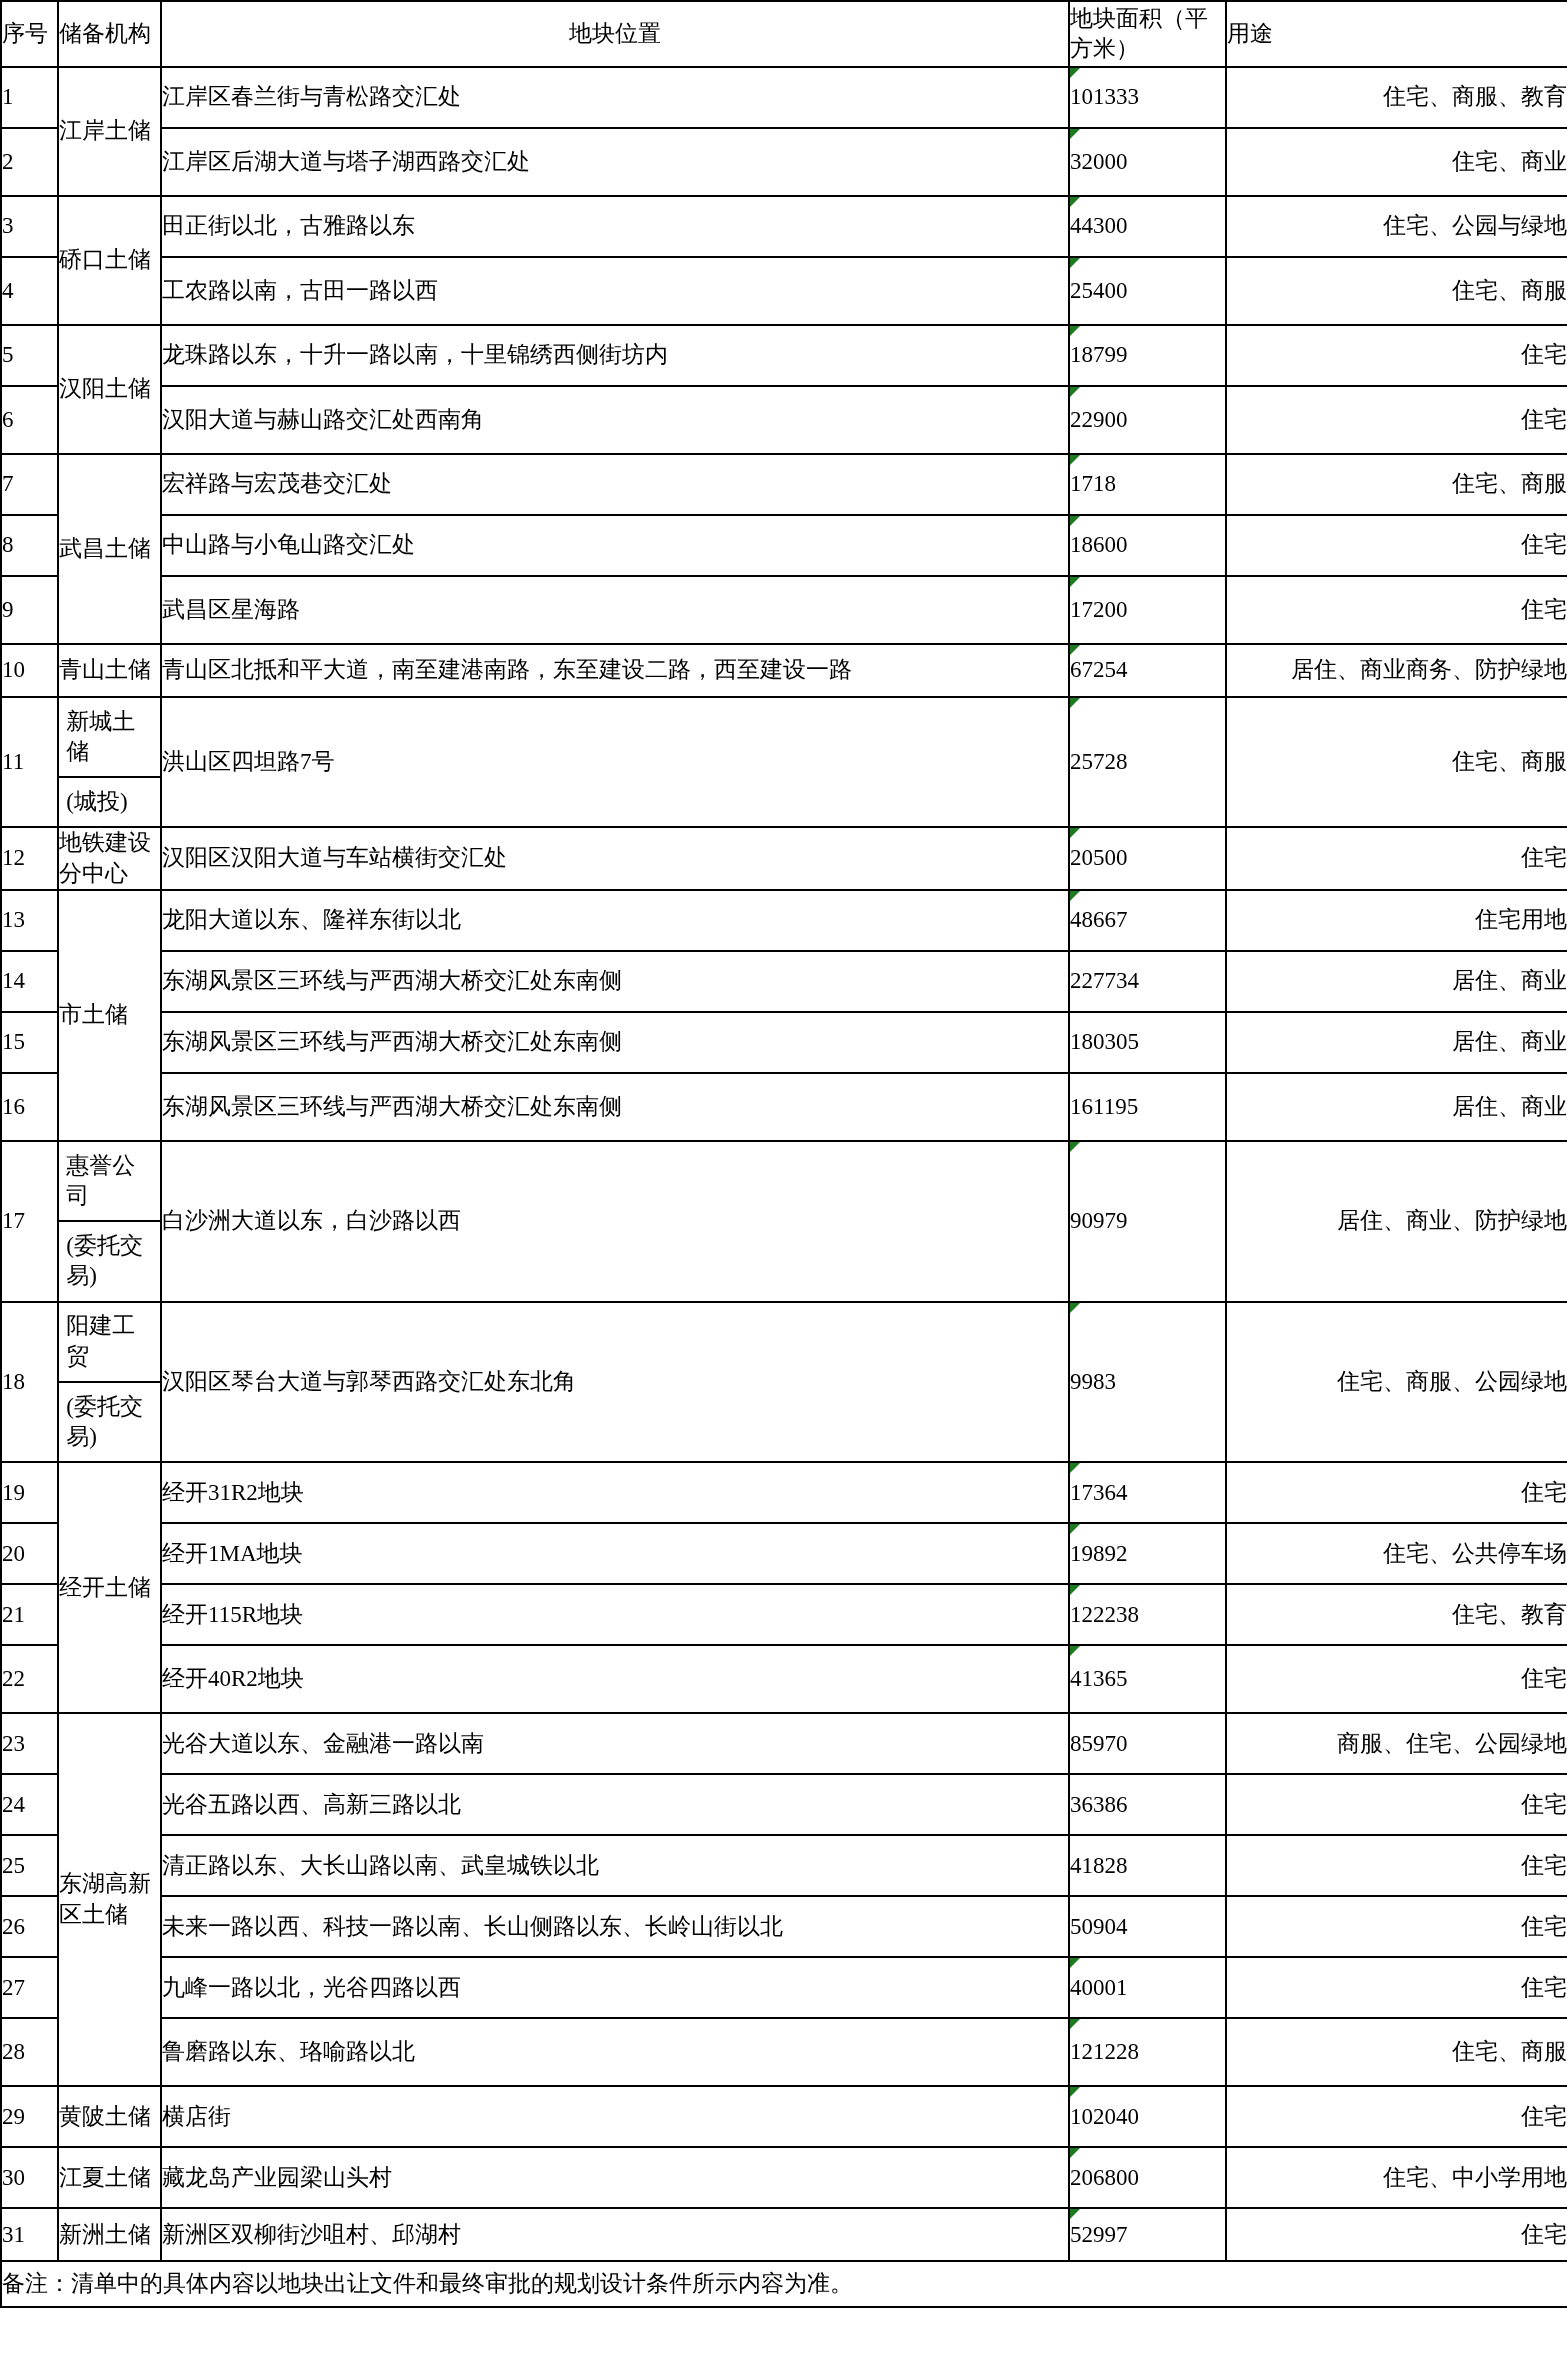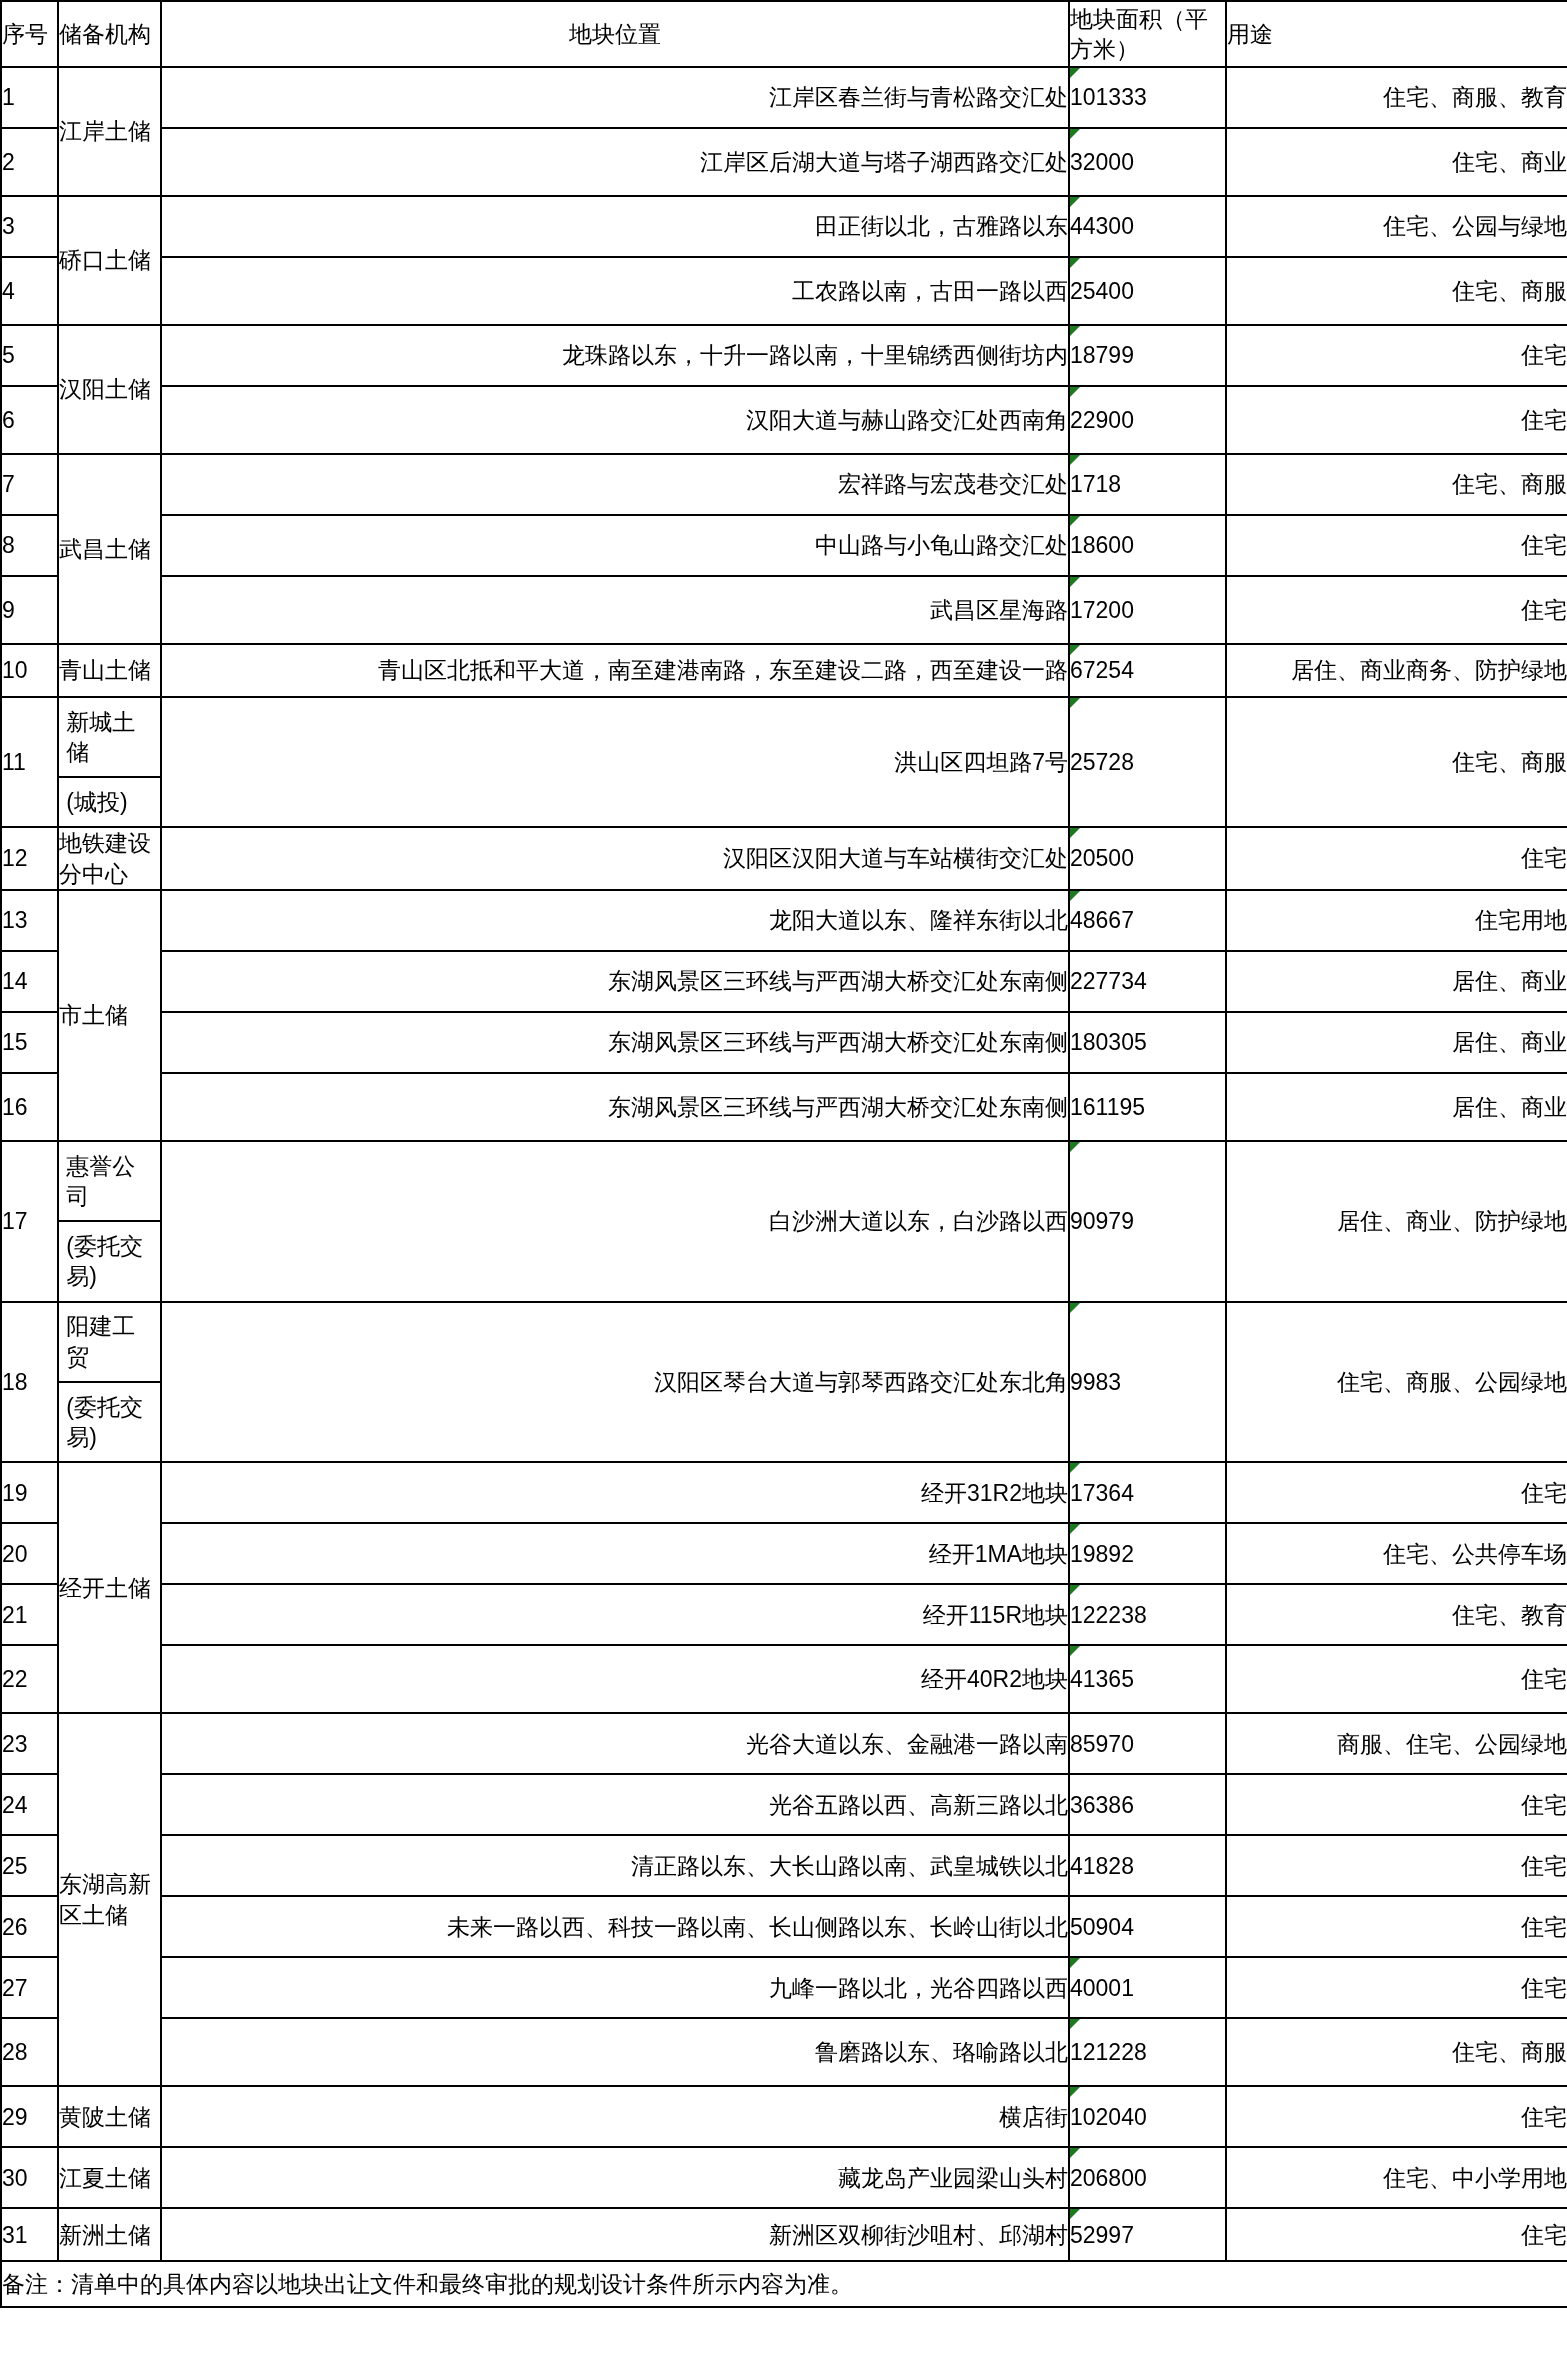--- a/index.html
+++ b/index.html
@@ -9,20 +9,21 @@
   }
   body {
     width: 1567px;
     font-family: "Liberation Sans", "DejaVu Sans", sans-serif;
     color: #000000;
     -webkit-font-smoothing: none;
   }
   #sheet {
     width: 1486px;
     box-sizing: border-box;
+    font-family: Liberation Serif, serif;
   }
   table.land-table {
     border-collapse: collapse;
     table-layout: fixed;
     width: 1567px;
     border: 2.2px solid #000;
   }
   table.land-table col.c-idx   { width: 57px; }
   table.land-table col.c-org   { width: 103px; }
   table.land-table col.c-loc   { width: 908px; }
@@ -56,21 +57,21 @@
     padding: 4.4px 7.3px;
     text-align: left;
   }
   .c-orgname {
     padding: 4.4px 7.3px;
     text-align: left;
     line-height: 1.38;
   }
   .c-loc-cell {
     padding: 4.4px 10.3px;
-    text-align: right;
+    text-align: left;
   }
   .c-area-cell {
     padding: 4.4px 7.3px;
     text-align: left;
     position: relative;
   }
   .c-use-cell {
     padding: 4.4px 8.8px;
     text-align: right;
   }

